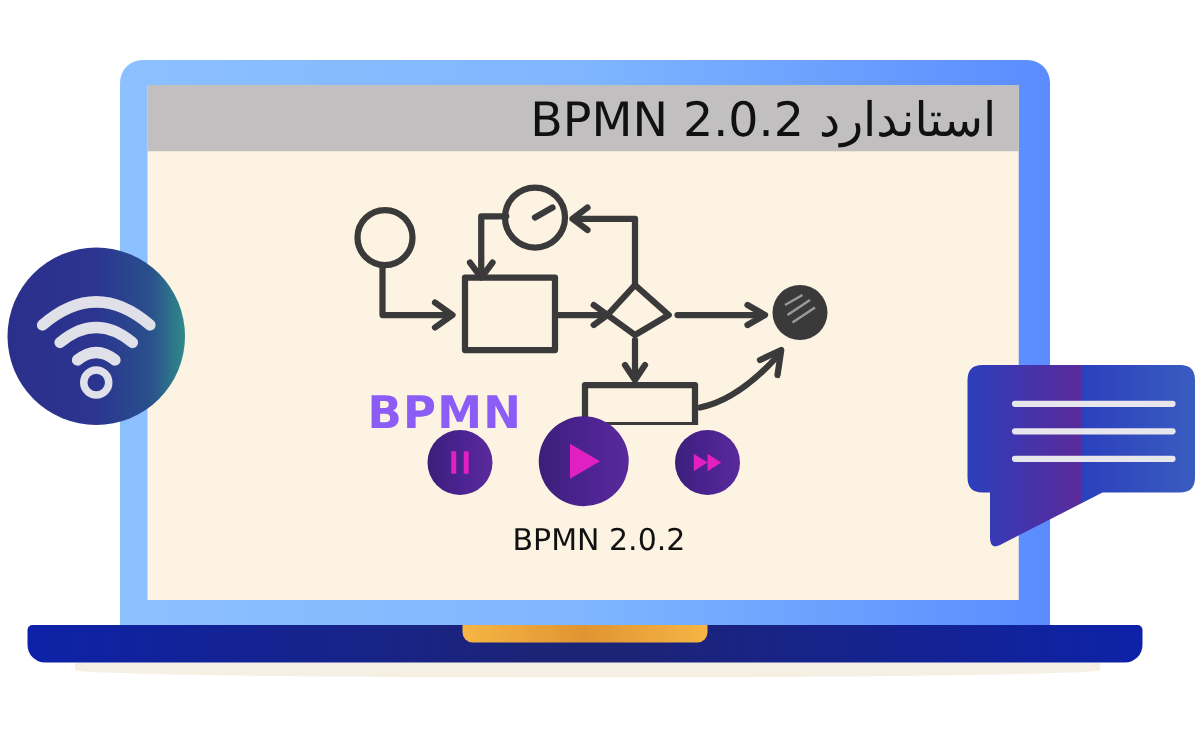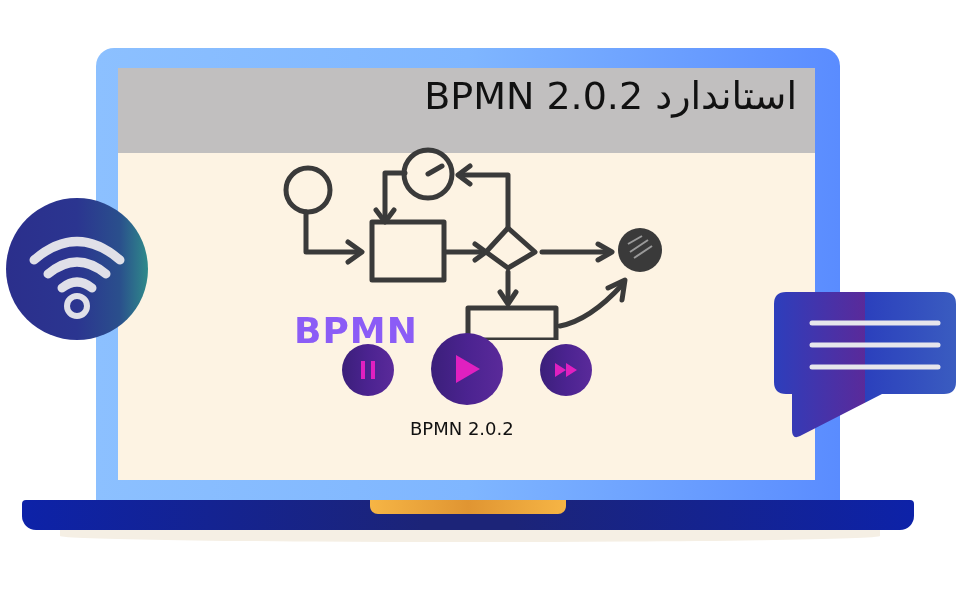--- a/index.html
+++ b/index.html
@@ -1,30 +1,30 @@
 <!DOCTYPE html>
 <html><head>
 <meta charset="utf-8">
 <style>
   html,body{margin:0;padding:0;}
   body{width:960px;height:600px;background:#ffffff;position:relative;overflow:hidden;font-family:"DejaVu Sans",sans-serif;}
   .frame{position:absolute;left:96px;top:48px;width:744px;height:452px;border-radius:18px 18px 0 0;
     background:linear-gradient(90deg,#8cc0ff 0%,#7fb6ff 50%,#5a8cff 100%);}
   .screen{position:absolute;left:118px;top:68px;width:697px;height:412px;background:#fdf3e3;}
-  .header{position:absolute;left:0;top:0;width:100%;height:85px;background:#c1bfbf;}
+  .header{position:absolute;left:0;top:0;width:100%;height:53px;background:#c1bfbf;}
   .title{position:absolute;right:18px;top:6px;font-family:"DejaVu Sans",sans-serif;font-size:38px;color:#111;white-space:nowrap;direction:rtl;}
   .base{position:absolute;left:22px;top:500px;width:892px;height:30px;border-radius:4px 4px 14px 14px;
     background:linear-gradient(90deg,#0d22a8 0%,#1c2478 45%,#1c2478 55%,#0d22a8 100%);}
   .notch{position:absolute;left:370px;top:500px;width:196px;height:14px;border-radius:0 0 8px 8px;
     background:linear-gradient(90deg,#f6b545,#e09532 50%,#f6b545);}
   .shadow{position:absolute;left:60px;top:530px;width:820px;height:12px;background:#f5efe4;border-radius:0 0 50% 50%;}
   .diagram{position:absolute;left:270px;top:140px;}
   .bpmn-big{position:absolute;left:294px;top:310px;font-family:"DejaVu Sans",sans-serif;font-weight:bold;font-size:36px;color:#8b5cf6;letter-spacing:1px;}
   .ctrl{position:absolute;border-radius:50%;background:linear-gradient(90deg,#3b1f7a 0%,#4b2390 50%,#5a2a9a 100%);display:flex;align-items:center;justify-content:center;}
-  .caption{position:absolute;left:410px;top:418px;font-family:"DejaVu Sans",sans-serif;font-size:18px;color:#111;}
+  .caption{position:absolute;left:410px;top:418px;font-family:"DejaVu Sans",sans-serif;font-size:24px;color:#111;}
   .wifi{position:absolute;left:6px;top:198px;width:142px;height:142px;border-radius:50%;
     background:linear-gradient(90deg,#2b2f8c 0%,#2b3590 50%,#2a4f8c 80%,#2f8a8a 100%);}
   .chat{position:absolute;left:772px;top:290px;}
 </style>
 </head>
 <body>
 
 <div class="shadow"></div>
 <div class="frame"></div>
 <div class="screen">

